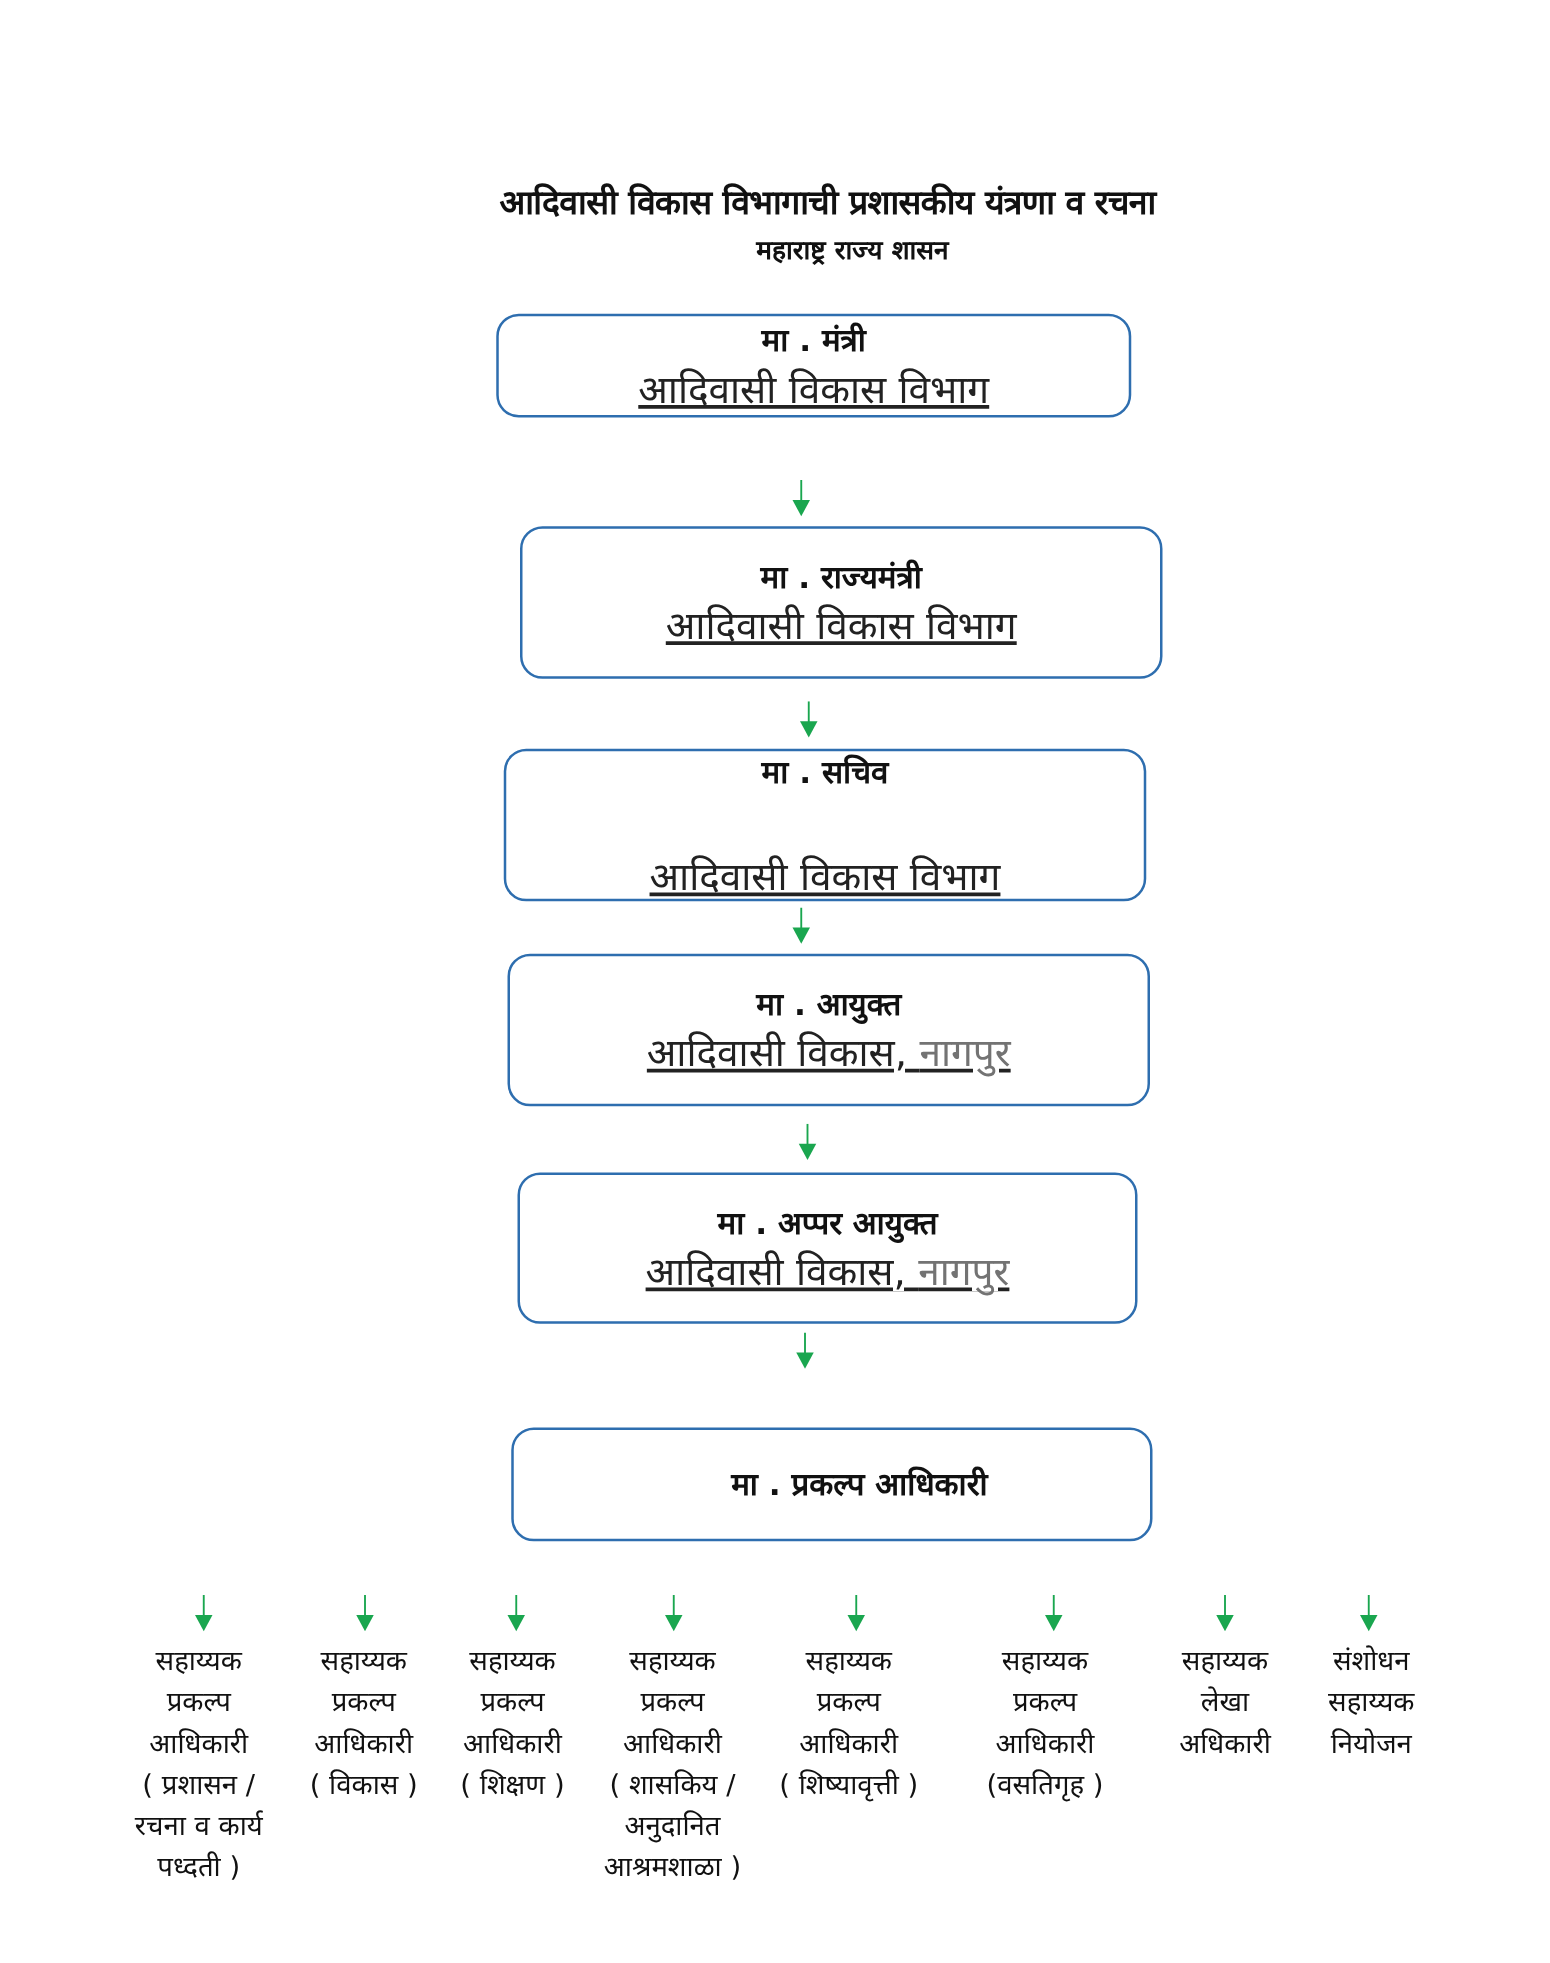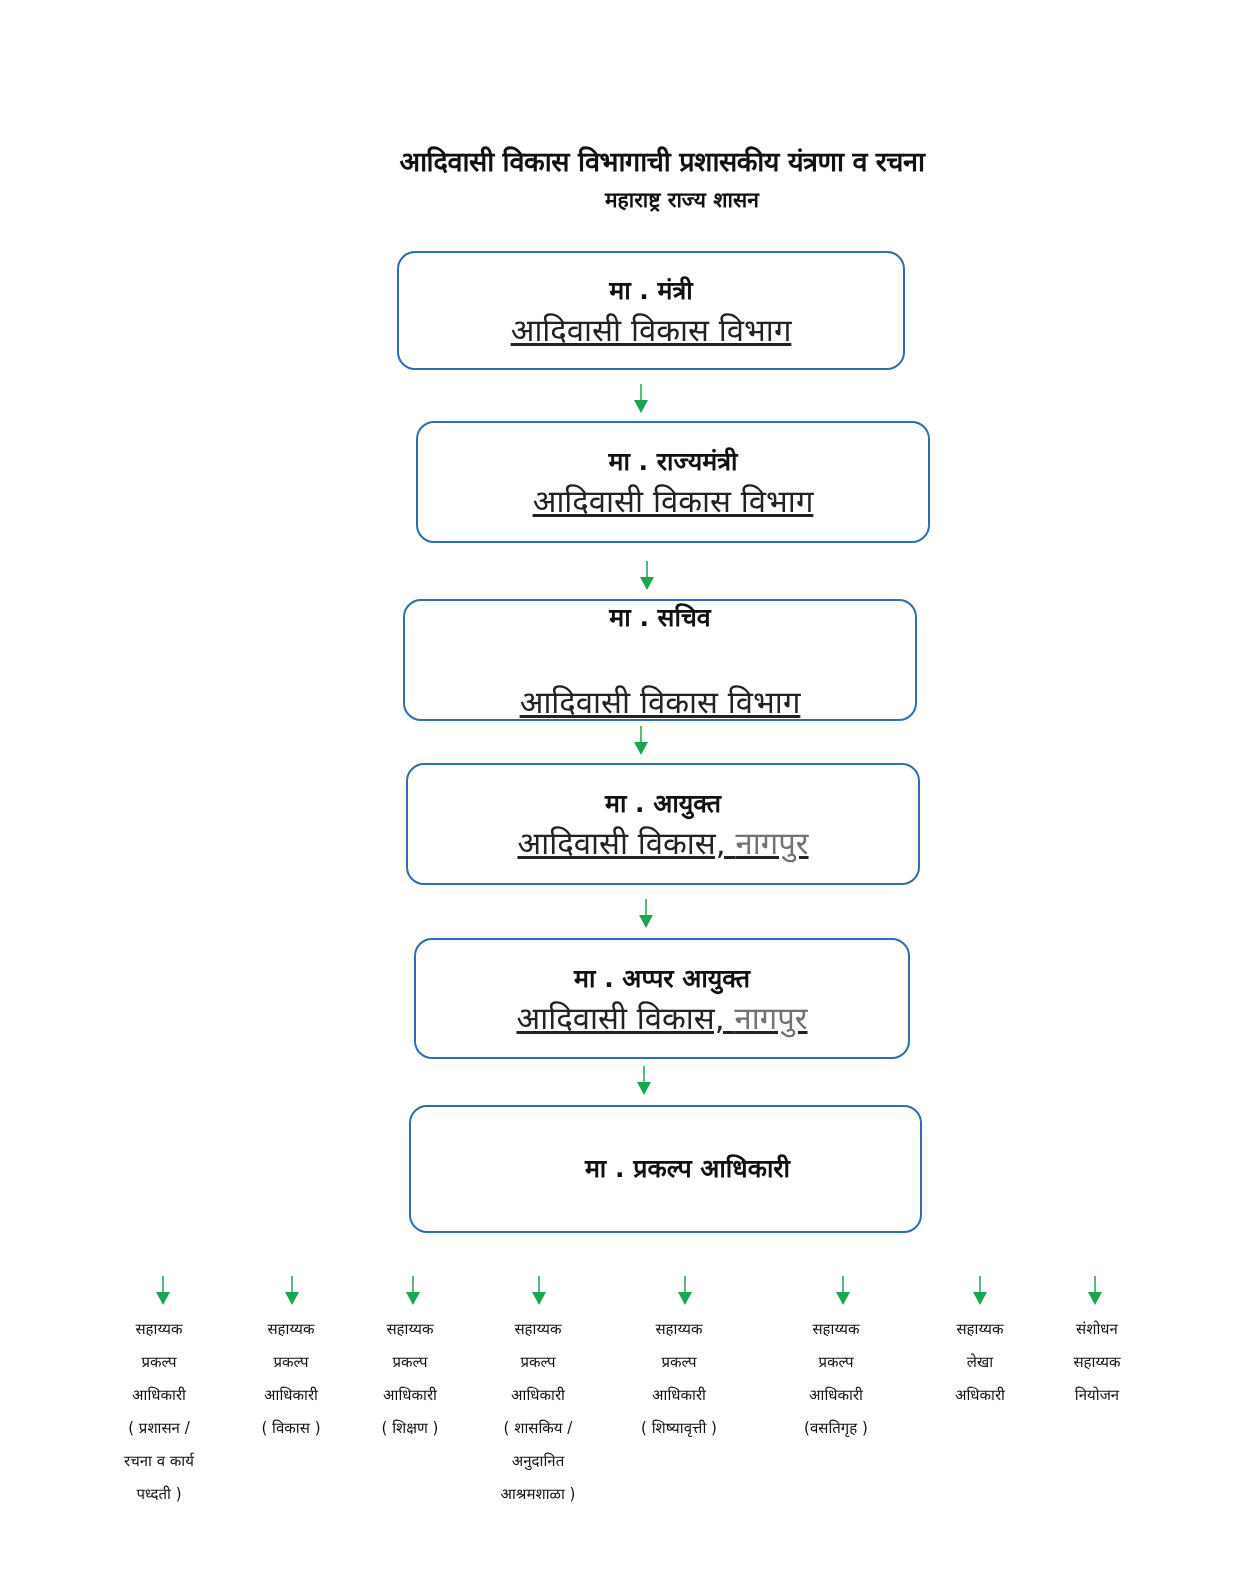--- a/index.html
+++ b/index.html
@@ -68,37 +68,37 @@
       position: absolute;
       width: 16px;
       height: 30px;
     }
     .arrow svg {
       display: block;
     }
     .sub {
       position: absolute;
       text-align: center;
-      font-size: 15px;
+      font-size: 22px;
       line-height: 33px;
       color: #111111;
       white-space: nowrap;
       transform: translateX(-50%);
     }
     .sub span {
       display: block;
     }
   </style>
 </head>
 <body>
 
 <div class="title">आदिवासी विकास विभागाची प्रशासकीय यंत्रणा व रचना</div>
 <div class="subtitle">महाराष्ट्र राज्य शासन</div>
 
-<div class="box" style="left:397px;top:251px;width:508px;height:119px;">
+<div class="box" style="left:397px;top:251px;width:508px;height:83px;">
   <div class="role">मा . मंत्री</div>
   <div class="dept">आदिवासी विकास विभाग</div>
 </div>
 
 <div class="arrow" style="left:633px;top:384px;">
   <svg width="16" height="30" viewBox="0 0 16 30">
       <line x1="8" y1="0" x2="8" y2="18" stroke="#1aa64f" stroke-width="1.5"></line>
       <polygon points="1,16 15,16 8,29" fill="#1aa64f"></polygon>
     </svg>
 </div>
@@ -144,21 +144,21 @@
   <div class="dept"><span>आदिवासी विकास, </span><span class="place">नागपुर</span></div>
 </div>
 
 <div class="arrow" style="left:636px;top:1066px;">
   <svg width="16" height="30" viewBox="0 0 16 30">
       <line x1="8" y1="0" x2="8" y2="18" stroke="#1aa64f" stroke-width="1.5"></line>
       <polygon points="1,16 15,16 8,29" fill="#1aa64f"></polygon>
     </svg>
 </div>
 
-<div class="box" style="left:409px;top:1105px;width:513px;height:128px;padding-left:44px;">
+<div class="box" style="left:409px;top:1142px;width:513px;height:91px;padding-left:44px;">
   <div class="role">मा . प्रकल्प आधिकारी</div>
 </div>
 
 <div class="arrow" style="left:155px;top:1276px;">
   <svg width="16" height="30" viewBox="0 0 16 30">
       <line x1="8" y1="0" x2="8" y2="18" stroke="#1aa64f" stroke-width="1.5"></line>
       <polygon points="1,16 15,16 8,29" fill="#1aa64f"></polygon>
     </svg>
 </div>
 <div class="arrow" style="left:284px;top:1276px;">

